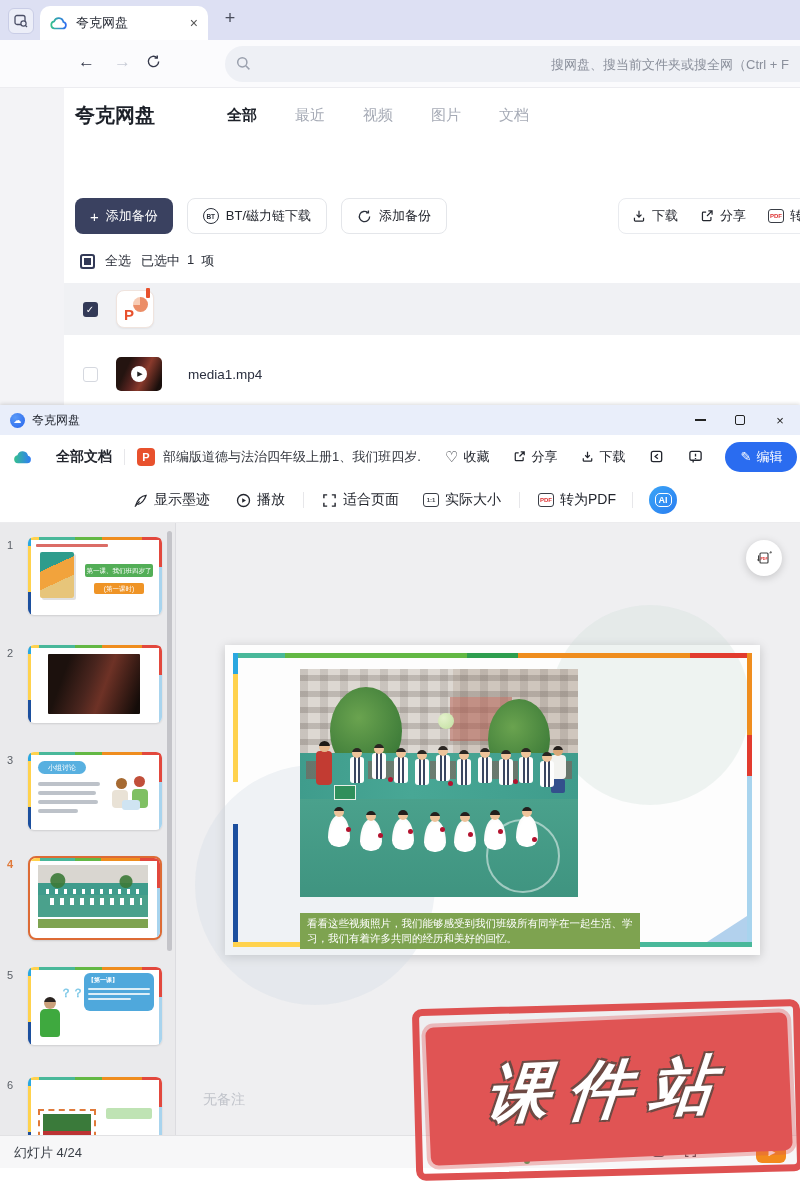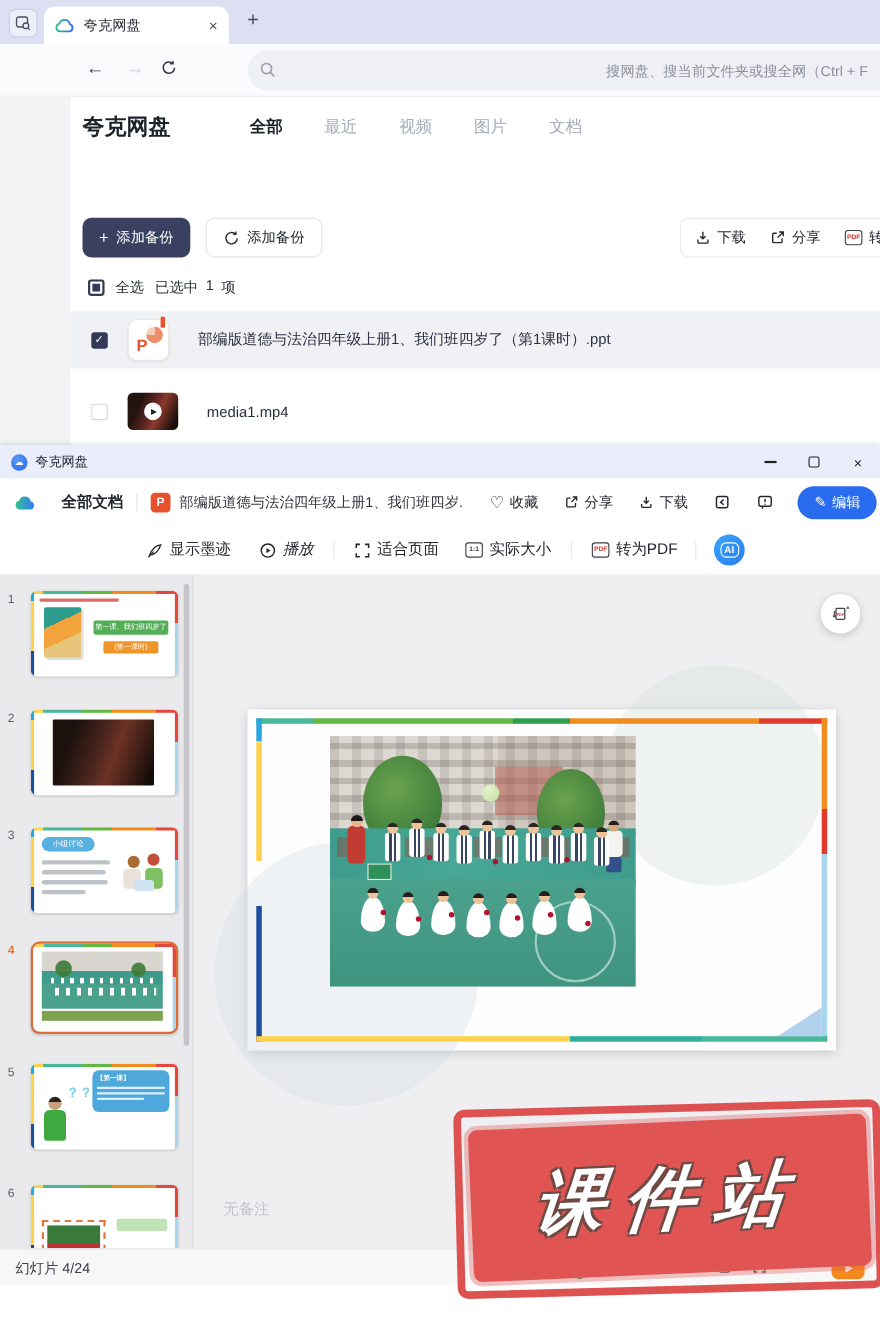--- a/index.html
+++ b/index.html
@@ -221,20 +221,24 @@
     <span class="dtab">文档</span>
   </div>
 
 
   <div class="acts">
     <div class="btn primary">
       <span style="font-size:15px;">+</span>
       <span>添加备份</span>
     </div>
     <div class="btn">
+      <span style="width:16px;height:16px;border:1.4px solid #2a2f3a;border-radius:50%;display:flex;align-items:center;justify-content:center;font-size:6.5px;font-weight:700;color:#2a2f3a;">BT</span>
+      <span>BT/磁力链下载</span>
+    </div>
+    <div class="btn">
       <svg width="15" height="15" viewBox="0 0 16 16">
           <path d="M13.5 8a5.5 5.5 0 1 1-2-4.2" fill="none" stroke="#2a2f3a" stroke-width="1.4"></path>
           <path d="M12.2 1.6v2.6H9.6" fill="none" stroke="#2a2f3a" stroke-width="1.4"></path>
         </svg>
       <span>添加备份</span>
     </div>
   </div>
   <div class="rgroup">
     <div class="it">
       <svg width="14" height="14" viewBox="0 0 16 16">
@@ -270,21 +274,20 @@
 
   <div class="frow sel" style="top:283px;">
     <div class="cbwrap">
         <span class="cb on">✓</span>
       </div>
     <div class="ppt-file">
       <span class="pletter">P</span>
         <span class="pie"></span>
         <span class="bm"></span>
     </div>
-    <span class="fname">部编版道德与法治四年级上册1、我们班四岁了（第1课时）.ppt</span>
   </div>
   <div class="frow" style="top:348px;">
     <div class="cbwrap">
         <span class="cb off"></span>
       </div>
     <div class="vthumb">
         <span class="pc">▶</span>
       </div>
     <span class="fname">media1.mp4</span>
   </div>
@@ -354,21 +357,21 @@
     </div>
 
     <div class="vtools">
       <span class="tool" style="margin-left:133px;">
         <svg width="15" height="15" viewBox="0 0 16 16">
             <path d="M3 13C5 7 9 3 14 2.5 12.5 7 9.5 11 5 12.3" fill="none" stroke="#23262e" stroke-width="1.3"></path>
             <path d="M2 14.5 7 9" stroke="#23262e" stroke-width="1.3"></path>
           </svg>
         <span>显示墨迹</span>
       </span>
-      <span class="tool" style="margin-left:26px;font-style:italic;">
+      <span class="tool" style="margin-left:26px;">
         <svg width="15" height="15" viewBox="0 0 16 16">
             <circle cx="8" cy="8" r="6.4" fill="none" stroke="#23262e" stroke-width="1.4"></circle>
             <path d="M6.6 5.5v5l4-2.5z" fill="#23262e"></path>
           </svg>
         <span>播放</span>
       </span>
       <span class="vdiv" style="margin:0 18px;"></span>
       <span class="tool" style="margin-left:0;">
         <svg width="15" height="15" viewBox="0 0 16 16">
             <path d="M2 5.5V2h3.5M10.5 2H14v3.5M14 10.5V14h-3.5M5.5 14H2v-3.5" fill="none" stroke="#23262e" stroke-width="1.5"></path>
@@ -495,20 +498,21 @@
               <div class="rose" style="left: 108px; top: 160px;"></div>
               <div class="rose" style="left: 140px; top: 158px;"></div>
               <div class="rose" style="left: 168px; top: 163px;"></div>
               <div class="rose" style="left: 198px; top: 160px;"></div>
               <div class="rose" style="left: 88px; top: 108px;"></div>
               <div class="rose" style="left: 148px; top: 112px;"></div>
               <div class="rose" style="left: 213px; top: 110px;"></div>
               <div class="rose" style="left: 232px; top: 168px;"></div>
             </div>
         </div>
+        <div class="slide-caption">看看这些视频照片，我们能够感受到我们班级所有同学在一起生活、学习，我们有着许多共同的经历和美好的回忆。</div>
       </div>
 
       <div class="floatbtn">
         <svg width="18" height="18" viewBox="0 0 18 18">
             <rect x="5" y="4" width="8" height="10" rx="1" fill="none" stroke="#444" stroke-width="1.2"></rect>
             <text x="9" y="10.6" text-anchor="middle" font-size="3.6" fill="#d33" font-weight="bold">PDF</text>
             <path d="M3.5 12V6.5M3.5 6.5l-1.3 1.3M3.5 6.5l1.3 1.3" stroke="#444" stroke-width="1" fill="none" transform="rotate(180 3.5 9.2)"></path>
             <path d="M14.5 3.8h1.8l-.6-1.6" stroke="#444" stroke-width="1" fill="none"></path>
           </svg>
       </div>

